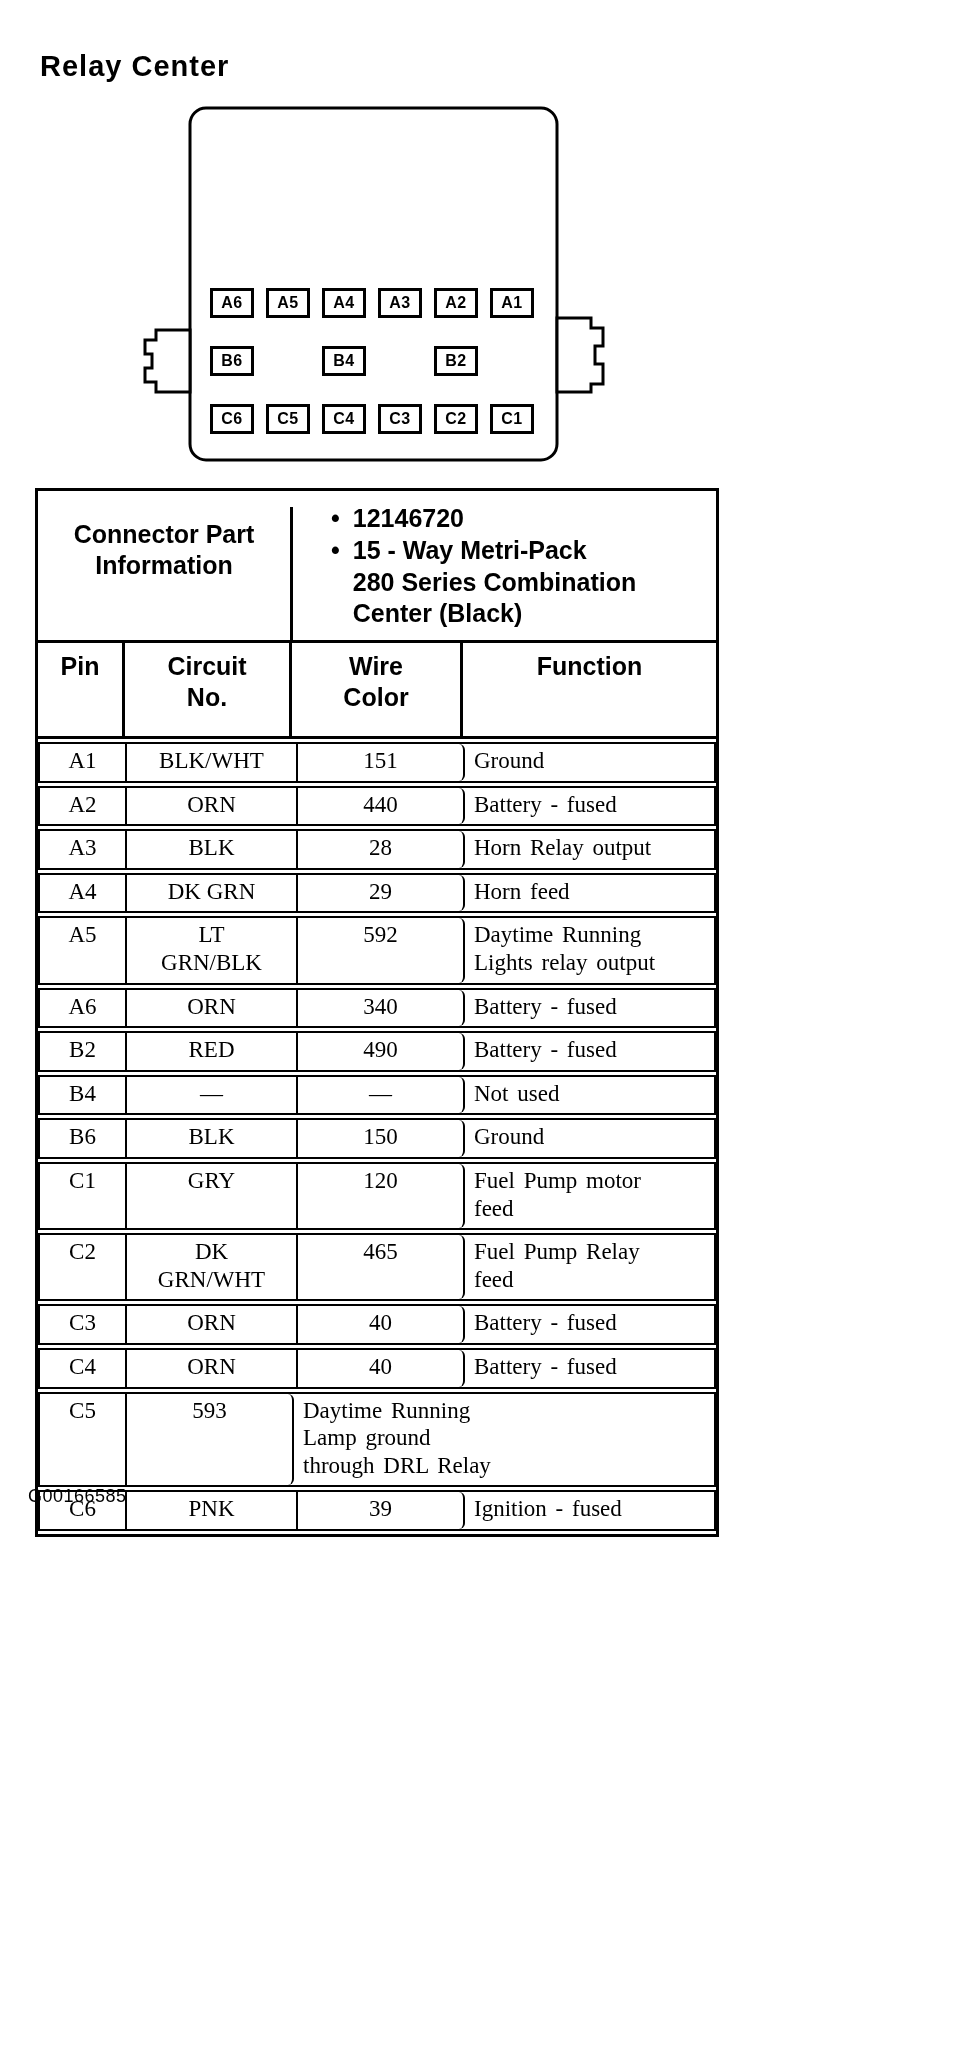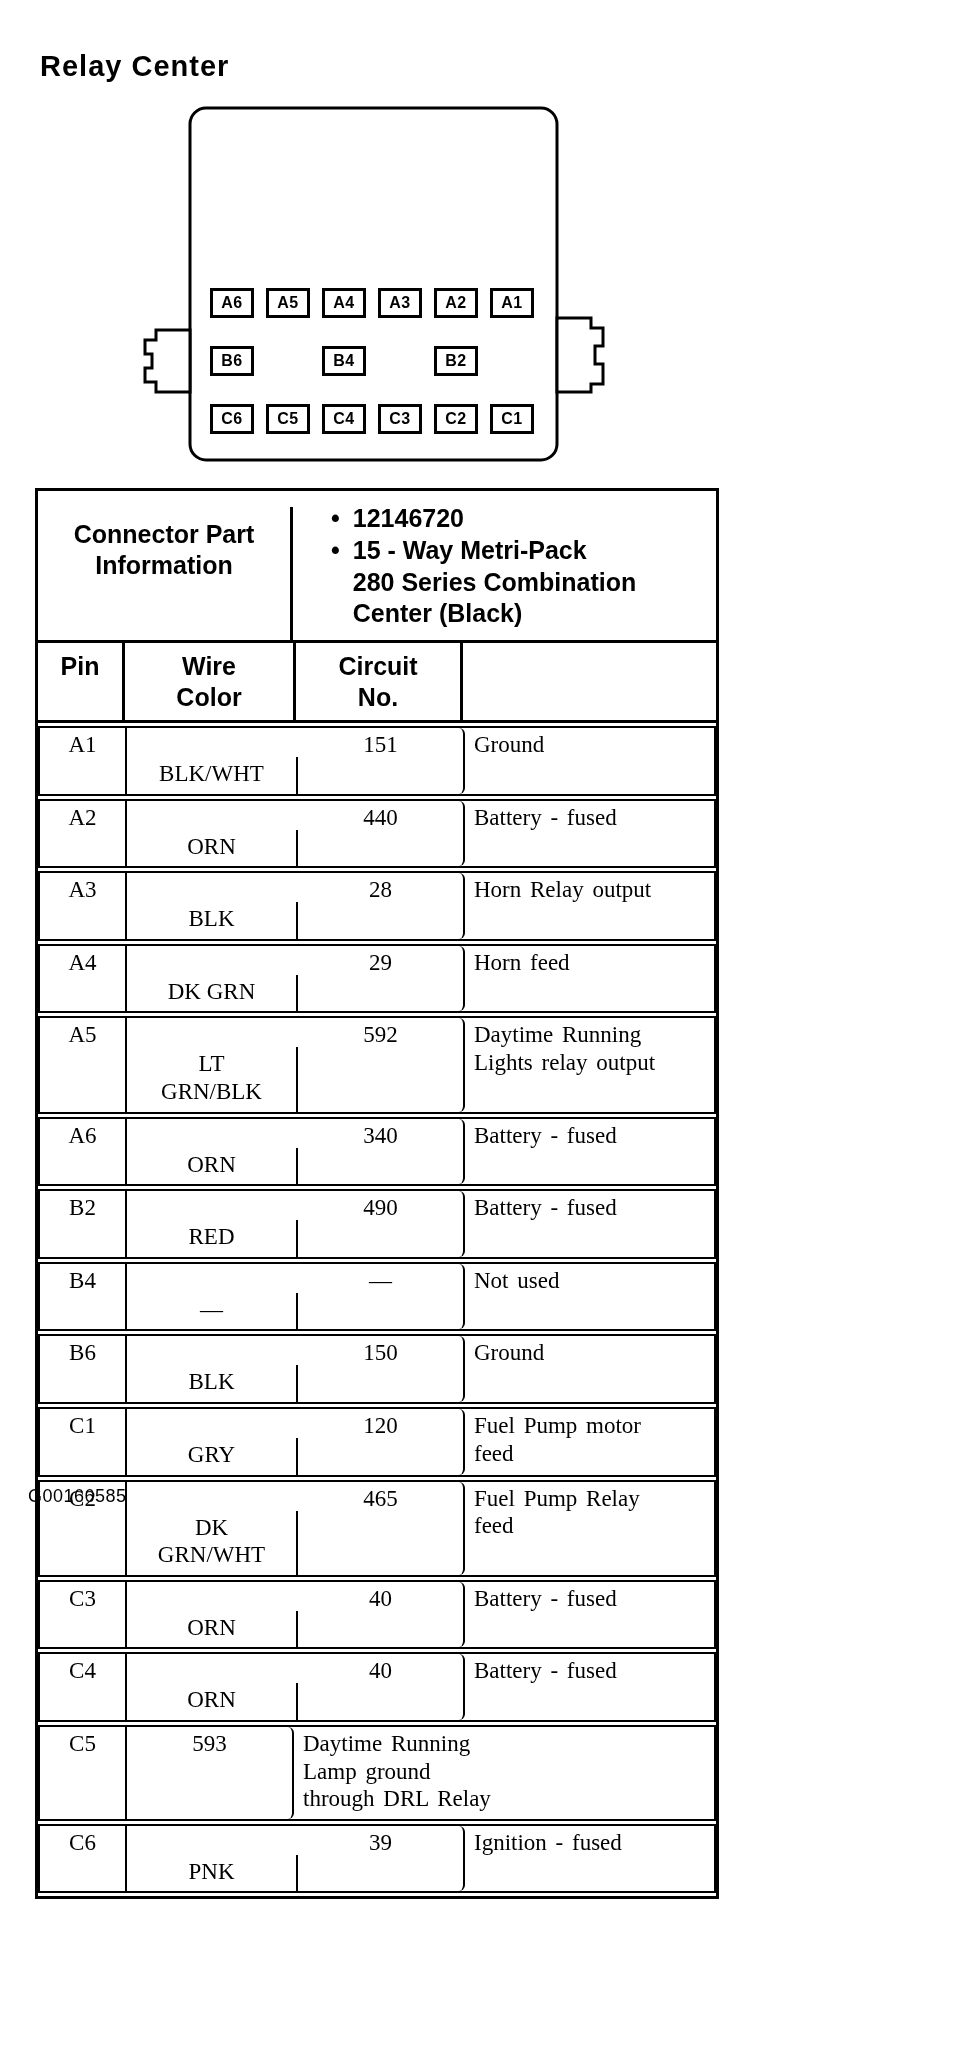--- a/index.html
+++ b/index.html
@@ -24,31 +24,31 @@
   .pi-left{width:252px;border-right:3px solid #000;display:flex;justify-content:center;
            padding-top:12px;margin-top:16px;}
   .pi-title{font-weight:bold;font-size:25px;line-height:1.25;text-align:center;white-space:pre-line;}
   .pi-right{flex:1;padding:12px 8px 10px 38px;}
   .bullet{display:flex;gap:13px;font-weight:bold;font-size:25px;line-height:1.25;margin-bottom:1px;}
   .bullet .dot{flex:0 0 auto;}
   .bullet .btxt{white-space:pre-line;}
 
   .col-head{display:flex;border-bottom:3px solid #000;font-weight:bold;font-size:25px;
             text-align:center;}
-  .ch{padding:8px 0 8px;line-height:1.22;white-space:pre-line;}
+  .ch{padding:8px 0 24px;line-height:1.22;white-space:pre-line;}
   .ch-pin{width:84px;border-right:3px solid #000;}
   .ch-wire{width:168px;border-right:3px solid #000;}
   .ch-circ{width:164px;border-right:3px solid #000;}
   .ch-func{flex:1;}
 
   .trow{display:flex;border:2px solid #000;margin:3px 0;background:#fff;
         font-family:"Liberation Serif",serif;font-size:23px;}
   .tc{padding:3px 0 6px;line-height:1.2;}
   .c-pin{width:85px;border-right:2px solid #000;text-align:center;}
-  .c-wire{width:169px;border-right:2px solid #000;text-align:center;white-space:pre-line;margin-top:29px;}
+  .c-wire{width:169px;border-right:2px solid #000;text-align:center;white-space:pre-line;}
   .c-circ{width:165px;border-right:2px solid #000;text-align:center;border-radius:6px;}
   .c-func{flex:1;text-align:left;padding-left:9px;white-space:pre-line;word-spacing:3px;border-radius:18px;}
 
   .figure-code{position:absolute;left:28px;top:1486px;font-size:18px;
                font-family:"Liberation Sans",sans-serif;letter-spacing:0.5px;}
 </style>
 </head>
 <body>
 
 <div class="page">
@@ -96,24 +96,25 @@
           <span class="dot">•</span>
           <span class="btxt">15 - Way Metri-Pack
 280 Series Combination
 Center (Black)</span>
         </div>
       </div>
     </div>
 
     <div class="col-head">
       <div class="ch ch-pin">Pin</div>
+      <div class="ch ch-circ">Circuit
+No.</div>
       <div class="ch ch-wire">Wire
 Color</div>
-      <div class="ch ch-circ">Circuit
-No.</div>
+      <div class="ch ch-func">Function</div>
     </div>
 
     <div id="rows">
         <div class="trow">
           <div class="tc c-pin">A1</div>
           <div class="tc c-wire">BLK/WHT</div>
           <div class="tc c-circ">151</div>
           <div class="tc c-func">Ground</div>
         </div>
         <div class="trow">

